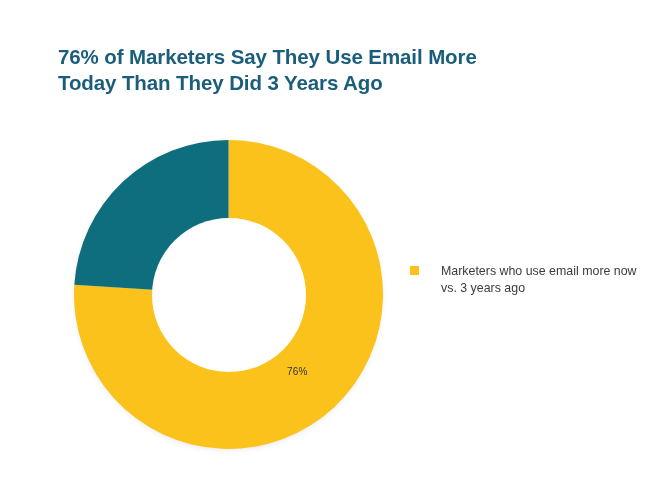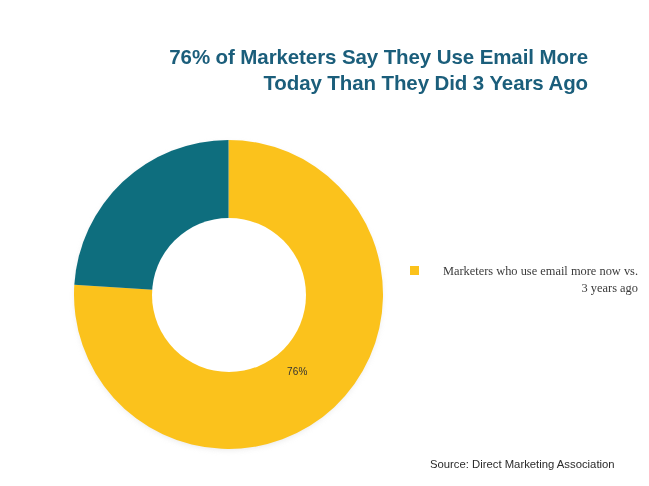--- a/index.html
+++ b/index.html
@@ -10,21 +10,20 @@
   body {
     font-family: "Liberation Sans", sans-serif;
     -webkit-font-smoothing: antialiased;
   }
   #page {
     position: relative;
     width: 649px;
     height: 486px;
     background: #ffffff;
     overflow: hidden;
-    text-align: right;
   }
 
   
   #chart-title {
     position: absolute;
     left: 58px;
     top: 44px;
     width: 530px;
     font-size: 20.5px;
     font-weight: bold;
@@ -85,22 +84,21 @@
     position: absolute;
     left: 410px;
     top: 263px;
     width: 228px;
     display: flex;
     align-items: flex-start;
   }
   .legend-item {
     display: flex;
     align-items: flex-start;
-    gap: 16px;
-    font-family: Liberation Serif, serif;
+    gap: 22px;
   }
   .legend-swatch {
     flex: 0 0 auto;
     width: 9px;
     height: 9px;
     margin-top: 3px;
     background: #fbc21c;
   }
   .legend-label {
     font-size: 12.4px;
@@ -140,15 +138,14 @@
 
   <div id="slice-label-0">76%</div>
 
   <div id="legend">
     <div class="legend-item">
       <span class="legend-swatch"></span>
       <span class="legend-label">Marketers who use email more now vs. 3 years ago</span>
     </div>
   </div>
 
-  <div id="source-note">Source: Direct Marketing Association</div>
 
 </div>
 
 </body></html>

